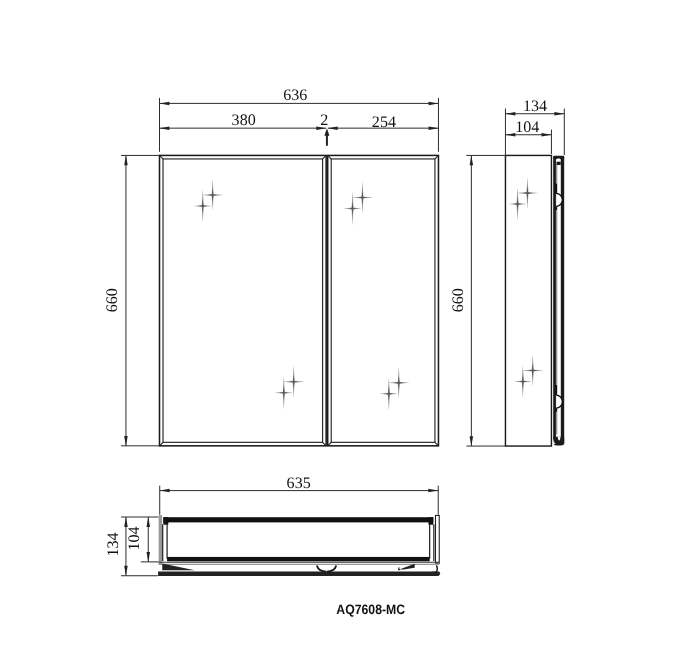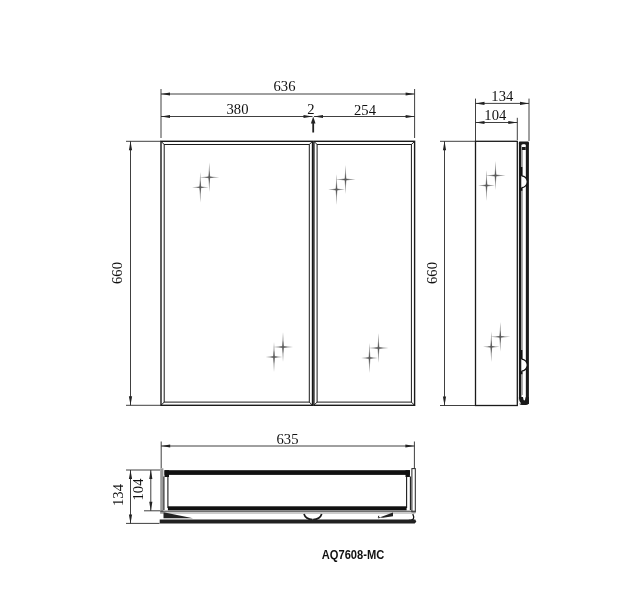--- a/index.html
+++ b/index.html
@@ -1,16 +1,16 @@
 <!DOCTYPE html>
 <html><head>
 <meta charset="utf-8">
 <style>
   html,body{margin:0;padding:0;background:#fff;}
-  #canvas{width:593px;height:600px;position:relative;overflow:hidden;margin-left:16px;}
+  #canvas{width:593px;height:600px;position:relative;overflow:hidden;}
   svg{display:block;}
   text{font-family:"Liberation Serif", serif; fill:#111;}
   .lbl{font-family:"Liberation Sans", sans-serif;}
 </style>
 </head>
 <body>
 <div id="canvas">
 <svg width="620" height="600" viewBox="0 0 620 600" xmlns="http://www.w3.org/2000/svg" style="filter:blur(0.38px)">
 <defs>
 

